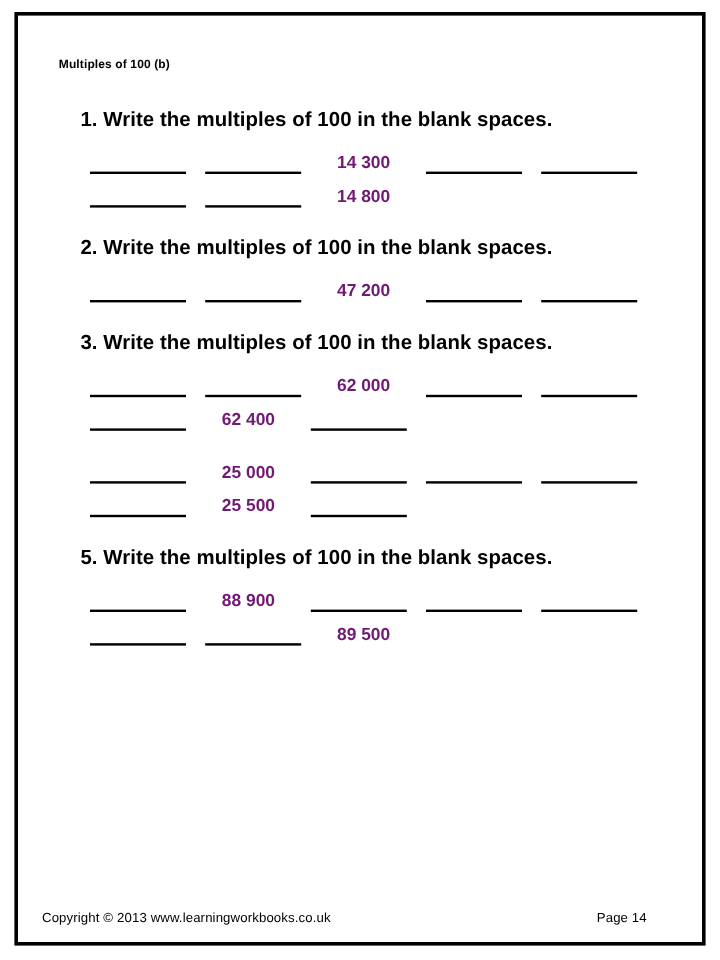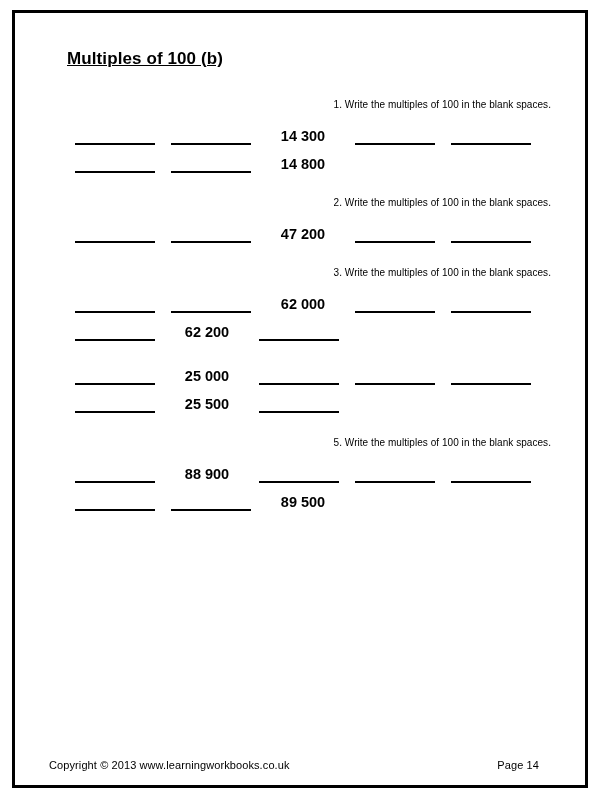--- a/index.html
+++ b/index.html
@@ -23,70 +23,68 @@
   .sheet {
     box-sizing: border-box;
     width: 100%;
     height: 100%;
     border: 3px solid #000000;
     background: #ffffff;
     padding: 36px 34px 0 34px;
     position: relative;
   }
   .worksheet-title {
+    font-size: 10px;
+    font-weight: bold;
+    color: #000000;
+    letter-spacing: 0.1px;
+    margin: 0 0 0 0;
+  }
+  .questions {
+    margin-top: 30px;
+  }
+  .question {
+    margin-bottom: 24px;
+  }
+  .q-prompt {
     font-size: 17px;
     font-weight: bold;
     color: #000000;
-    text-decoration: underline;
-    letter-spacing: 0.1px;
-    margin: 0 0 0 18px;
-  }
-  .questions {
-    margin-top: 30px;
-  }
-  .question {
-    margin-bottom: 24px;
-  }
-  .q-prompt {
-    font-size: 10px;
-    font-weight: normal;
-    color: #000000;
     margin: 0 0 0 18px;
     letter-spacing: 0.05px;
-    text-align: right;
   }
   .q-rows {
     margin-top: 15px;
     margin-left: 26px;
   }
   .q-row {
     display: flex;
     align-items: flex-end;
     margin-bottom: 8px;
   }
   .cell {
     font-size: 14.5px;
     font-weight: bold;
-    color: #000000;
+    color: #701a75;
     text-align: center;
     line-height: 18px;
     height: 18px;
     margin-right: 16px;
     white-space: nowrap;
   }
   .cell.blank {
     border-bottom: 2px solid #000000;
     width: 80px;
   }
   .cell.value {
     width: 72px;
   }
   .footer {
     position: absolute;
-    left: 34px;
+    left: 20px;
     right: 34px;
     bottom: 14px;
     display: flex;
     justify-content: space-between;
     align-items: flex-start;
     font-size: 11px;
     color: #000000;
   }
   .footer-copy {
     letter-spacing: 0.1px;
@@ -142,21 +140,21 @@
         <div class="q-rows">
           <div class="q-row">
             <div class="cell blank"></div>
             <div class="cell blank"></div>
             <div class="cell value">62 000</div>
             <div class="cell blank"></div>
             <div class="cell blank"></div>
           </div>
           <div class="q-row">
             <div class="cell blank"></div>
-            <div class="cell value">62 200</div>
+            <div class="cell value">62 400</div>
             <div class="cell blank"></div>
           </div>
         </div>
       </div>
 
       <div class="question">
         <div class="q-rows">
           <div class="q-row">
             <div class="cell blank"></div>
             <div class="cell value">25 000</div>

